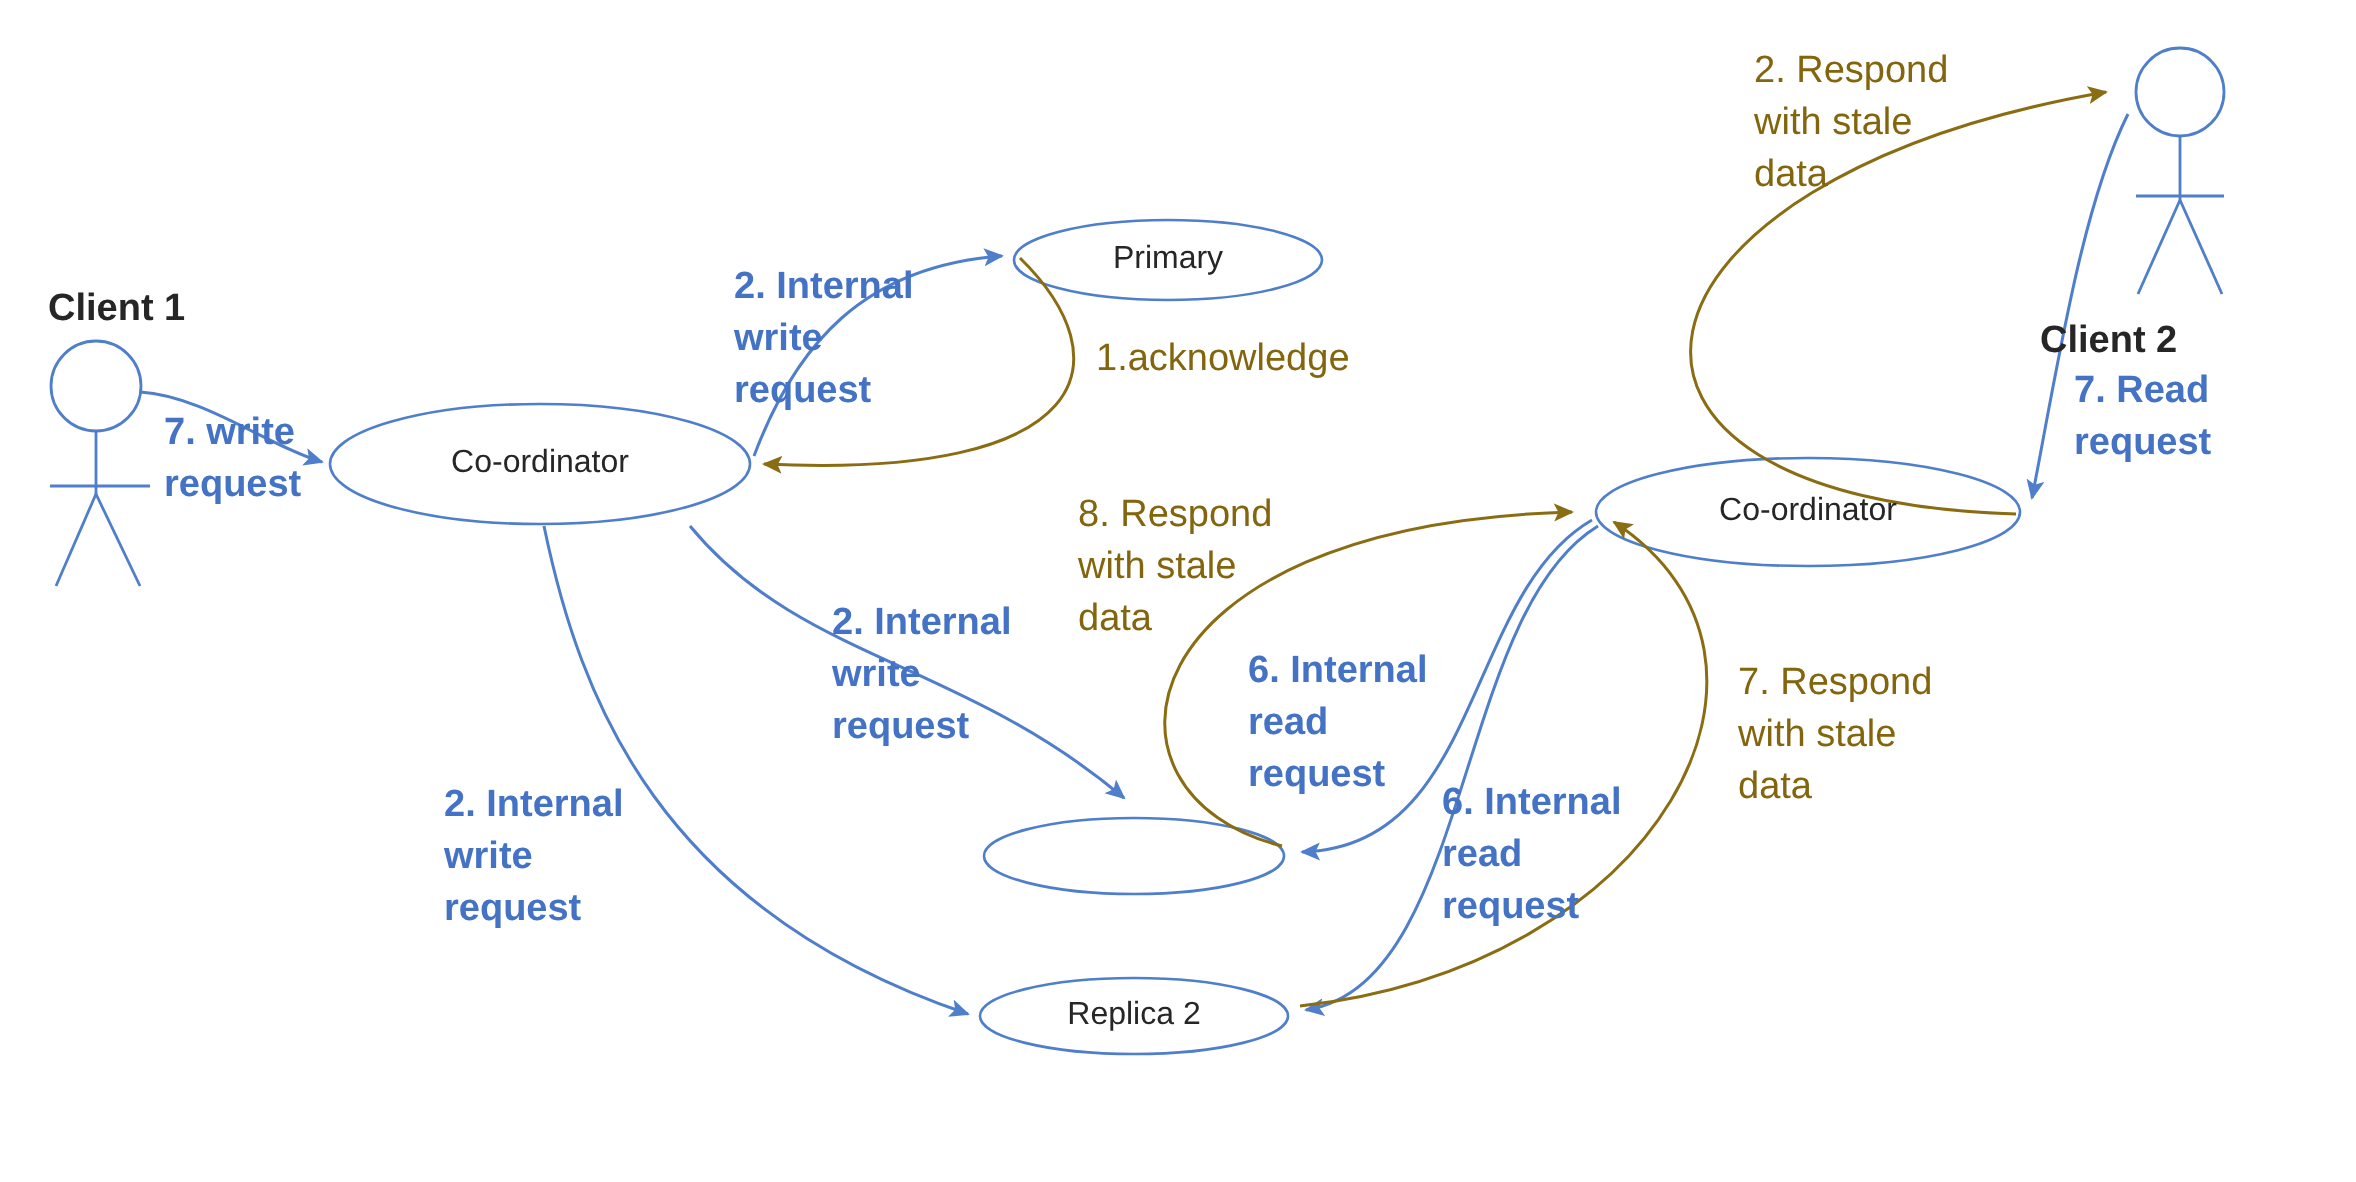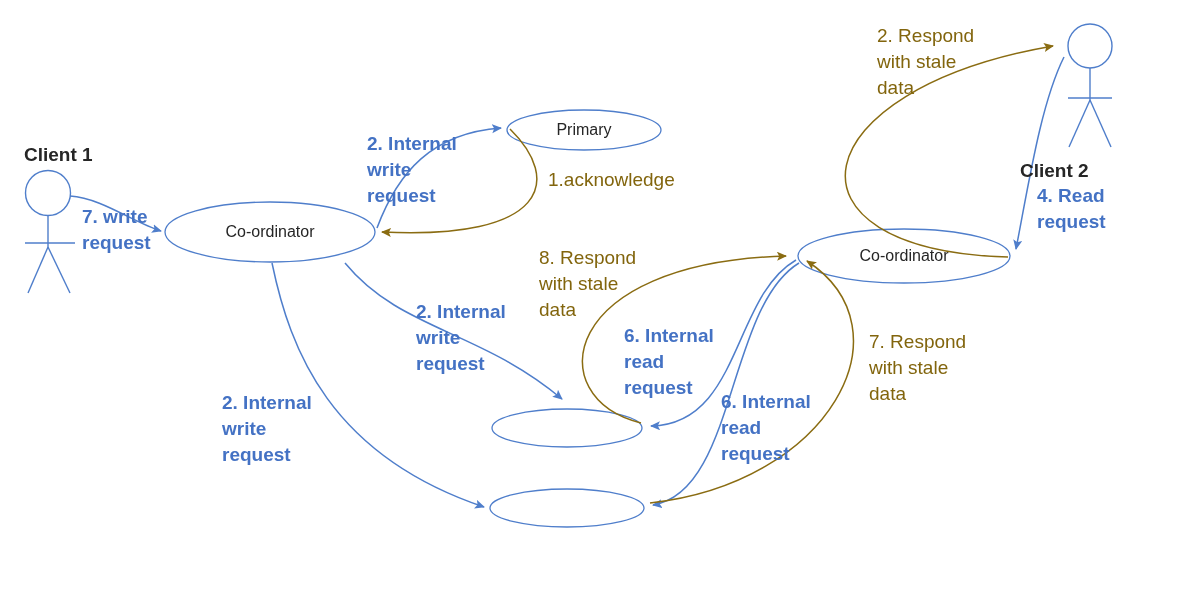--- a/index.html
+++ b/index.html
@@ -82,38 +82,39 @@
     <path class="edge blue" d="M 799 263 C 727 307, 736 492, 653 505" marker-end="url(#arrow-blue)"></path>
 
     <path class="edge olive" d="M 510 129 C 562 180, 548 240, 382 232" marker-end="url(#arrow-olive)"></path>
     <path class="edge olive" d="M 650 503 C 830 483, 912 330, 807 261" marker-end="url(#arrow-olive)"></path>
     <path class="edge olive" d="M 641 423 C 540 398, 558 262, 786 256" marker-end="url(#arrow-olive)"></path>
     <path class="edge olive" d="M 1008 257 C 770 250, 800 90, 1053 46" marker-end="url(#arrow-olive)"></path>
   </svg>
 
   <div class="node-label" style="left:165px;top:202px;width:210px;height:60px;">Co-ordinator</div>
   <div class="node-label" style="left:507px;top:110px;width:154px;height:40px;">Primary</div>
+  <div class="node-label" style="left:490px;top:489px;width:154px;height:38px;">Replica 2</div>
   <div class="node-label" style="left:798px;top:229px;width:212px;height:54px;">Co-ordinator</div>
 
   <div class="lbl black" style="left:24px;top:142px;font-weight:bold;">Client 1</div>
   <div class="lbl black" style="left:1020px;top:158px;font-weight:bold;">Client 2</div>
 
   <div class="lbl blue" style="left:82px;top:204px;">7. write
 request</div>
   <div class="lbl blue" style="left:367px;top:131px;">2. Internal
 write
 request</div>
   <div class="lbl blue" style="left:416px;top:299px;">2. Internal
 write
 request</div>
   <div class="lbl blue" style="left:222px;top:390px;">2. Internal
 write
 request</div>
   <div class="lbl olive" style="left:548px;top:167px;">1.acknowledge</div>
-  <div class="lbl blue" style="left:1037px;top:183px;">4. Read
+  <div class="lbl blue" style="left:1037px;top:183px;">7. Read
 request</div>
   <div class="lbl blue" style="left:624px;top:323px;">6. Internal
 read
 request</div>
   <div class="lbl blue" style="left:721px;top:389px;">6. Internal
 read
 request</div>
   <div class="lbl olive" style="left:869px;top:329px;">7. Respond
 with stale
 data</div>

